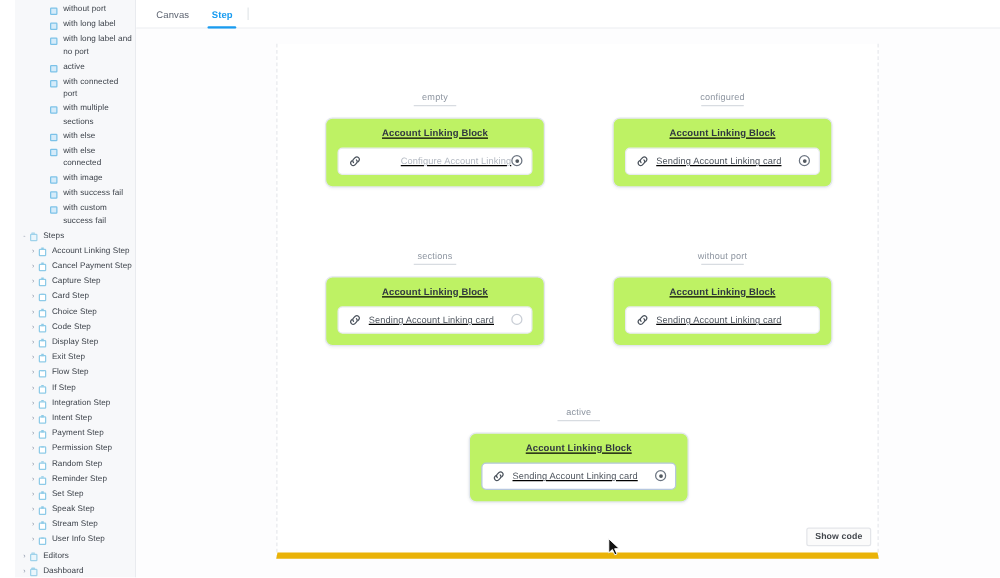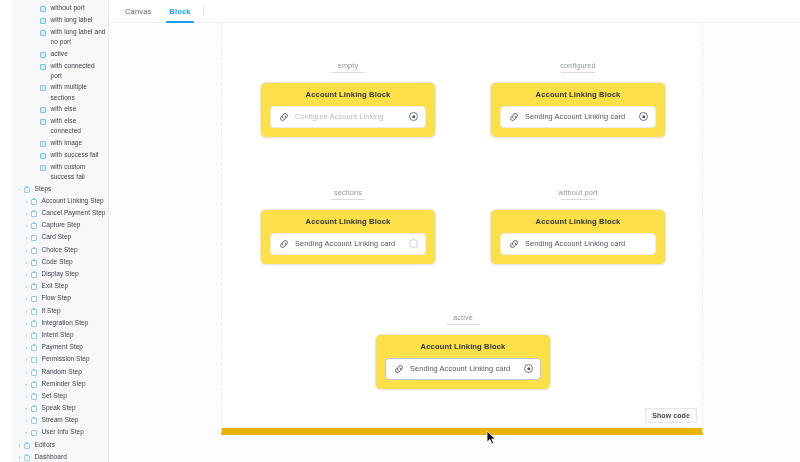--- a/index.html
+++ b/index.html
@@ -140,27 +140,27 @@
   .docbody {
     flex: 1 1 auto;
     position: relative;
     background: #fdfdfe;
     overflow: hidden;
   }
 
   
   .story {
     position: absolute;
-    left: 112px; top: 0px;
+    left: 112px; top: 12px;
     width: 482px;
     height: 412px;
     background: #ffffff;
     border-left: 1px dashed #e7e9ed;
     border-right: 1px dashed #e7e9ed;
-    border-bottom: 7px solid #eab308;
+    border-bottom: 5px solid #eab308;
   }
 
   .grid {
     position: absolute;
     left: 0; top: 0; right: 0; bottom: 0;
   }
 
   .cell {
     position: absolute;
     display: flex;
@@ -180,26 +180,27 @@
     left: 50%; transform: translateX(-50%);
     bottom: 0px;
     width: 34px; height: 1px;
     background: #d8dce1;
   }
 
   
   .block {
     margin-top: 9px;
     width: 176px;
-    background: #fde047;
+    background: #bef264;
     border: 1px solid #e2e6ed;
     border-radius: 6px;
     padding: 7px 9px 9px 9px;
     box-shadow: 0 1px 2px rgba(26,38,63,0.05);
     position: relative;
+    text-decoration: underline;
   }
   .block-title {
     text-align: center;
     font-size: 7.6px;
     font-weight: bold;
     color: #2f3640;
     letter-spacing: 0.12px;
     padding-bottom: 7px;
   }
   .row {
@@ -222,21 +223,21 @@
     align-items: center;
     justify-content: center;
   }
   .row .row-label {
     font-size: 7.4px;
     color: #4d545d;
     letter-spacing: 0.1px;
     flex: 1 1 auto;
     white-space: nowrap;
   }
-  .row.placeholder .row-label { color: #b3b9c2; }
+  .row.placeholder .row-label { color: #b3b9c2; text-align: right; }
   .port {
     flex: 0 0 9px;
     width: 9px; height: 9px;
     border-radius: 50%;
     border: 1px solid #6b7480;
     position: relative;
     background: #fff;
   }
   .port::after {
     content: "";
@@ -519,21 +520,21 @@
       </div>
     </div>
 
   <div class="main">
 
     <div class="tabbar">
       <div class="tab">
         <span>Canvas</span>
       </div>
       <div class="tab active">
-        <span>Block</span>
+        <span>Step</span>
       </div>
       <div class="tab-sep"></div>
     </div>
 
     <div class="docbody">
       <div class="story">
         <div class="grid" id="grid">
             <div class="cell" style="left: 18px; top: 38px; width: 216px;">
               <div class="cap">empty</div>
               <div class="block">

